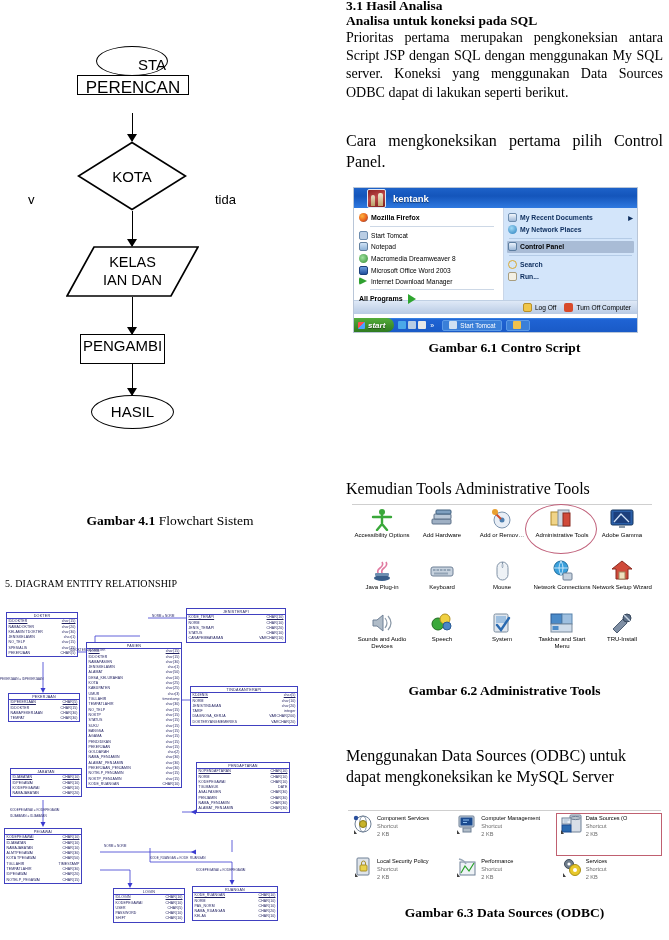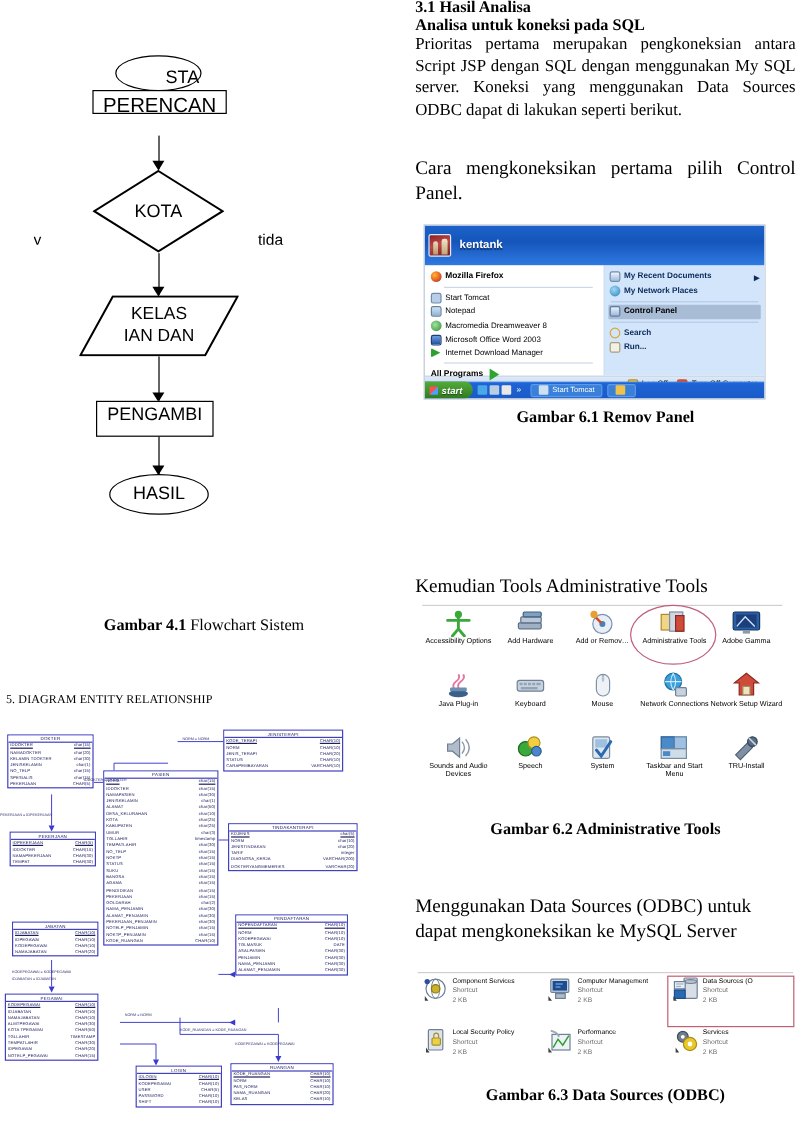--- a/index.html
+++ b/index.html
@@ -106,22 +106,22 @@
   .rblock { position:absolute; left:6px; width:317px; }
 
   
   .shot { position:absolute; background:#fff; }
   .startmenu {
     position:absolute; left:0; top:0; width:100%; height:100%;
     border:1px solid #b9c6d8; background:#fff; overflow:hidden;
     font-family:"Liberation Sans", sans-serif;
   }
   .sm-banner {
-    height:33px; background:linear-gradient(180deg,#1d62c9 0%,#1455bb 40%,#2f79e0 100%);
-    display:flex; align-items:center; padding-left:3px; position:relative;
+    height:20px; background:linear-gradient(180deg,#1d62c9 0%,#1455bb 40%,#2f79e0 100%);
+    display:flex; align-items:center; padding-left:13px; position:relative;
   }
   .sm-avatar {
     width:19px; height:19px; border:1px solid #dfe8f5; border-radius:2px;
     background:linear-gradient(160deg,#8b2020 0%,#c04848 45%,#7a1d1d 100%);
     position:relative; overflow:hidden;
   }
   .sm-avatar::before {
     content:""; position:absolute; left:3px; top:5px; width:4px; height:11px;
     background:linear-gradient(180deg,#e9dcc4,#b99b63); border-radius:2px 2px 0 0;
   }
@@ -237,21 +237,21 @@
           <polygon points="28,1 132,1 105,50 1,50" fill="#ffffff" stroke="#000" stroke-width="1.7"></polygon>
         </svg>
         <div class="fc-para-label">
           <span>KELAS</span>
           <span>IAN DAN</span>
         </div>
       </div>
 
       <div class="fc-arrow" style="left:131.5px; top:297px; height:37px;"></div>
 
-      <div class="fc-shape fc-rect clip-bottom" style="left:80px; top:334px; width:98px; height:30px; font-size:15px; align-items:flex-start; padding-top:3px;">
+      <div class="fc-shape fc-rect clip-bottom" style="left:80px; top:334px; width:85px; height:30px; font-size:15px; align-items:flex-start; padding-top:3px;">
         <span>PENGAMBI</span>
       </div>
 
       <div class="fc-arrow" style="left:131.5px; top:364px; height:31px;"></div>
 
       <div class="fc-shape fc-ellipse" style="left:91px; top:395px; width:83px; height:34px; font-size:15px;">
         <span>HASIL</span>
       </div>
     </div>
 
@@ -799,21 +799,21 @@
           </div>
           <div class="tb-task" style="width:24px;">
             <span class="tb-q" style="background:#f0c24a;"></span>
           </div>
         </div>
       </div>
     </div>
 
     <div class="cap" style="top:340px;">
       <b>Gambar 6.1</b>
-      <b>Remov Panel</b>
+      <b>Contro Script</b>
     </div>
 
     <div class="rblock r-big" style="top:478px; text-align:left;">Kemudian Tools Administrative Tools</div>
 
     <div class="cpgrid" style="left:12px; top:504px; width:300px; height:160px;">
 
       <div class="cpcell">
         <div class="cpicon">
           <svg width="26" height="24" viewBox="0 0 26 24">
               <circle cx="13" cy="5" r="3" fill="#3aa83a"></circle>

